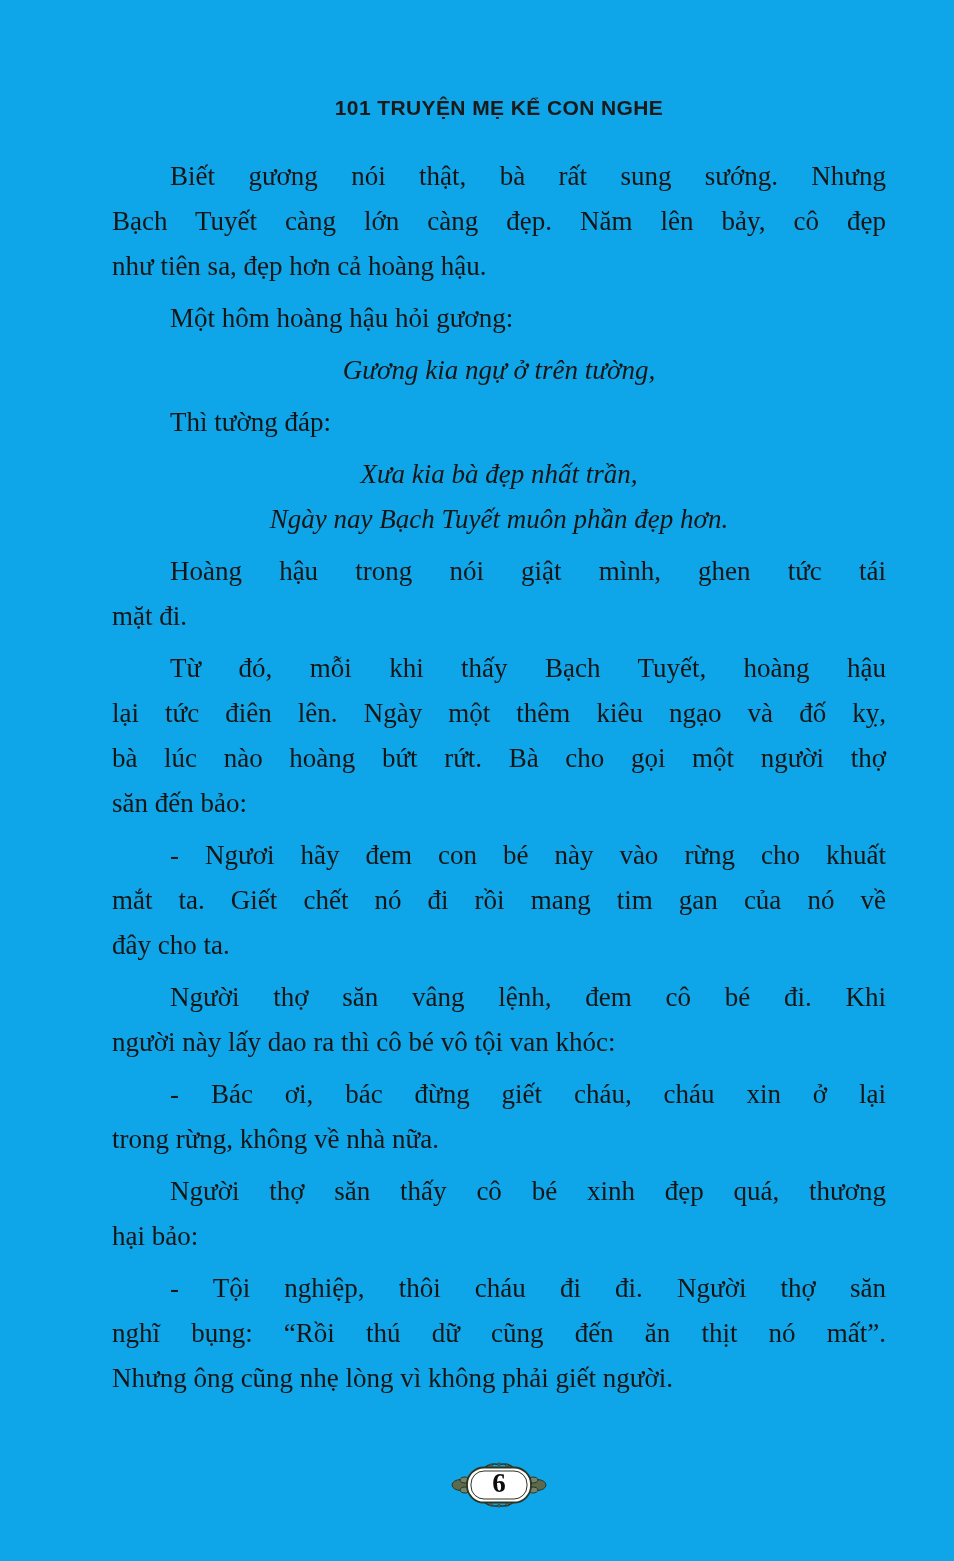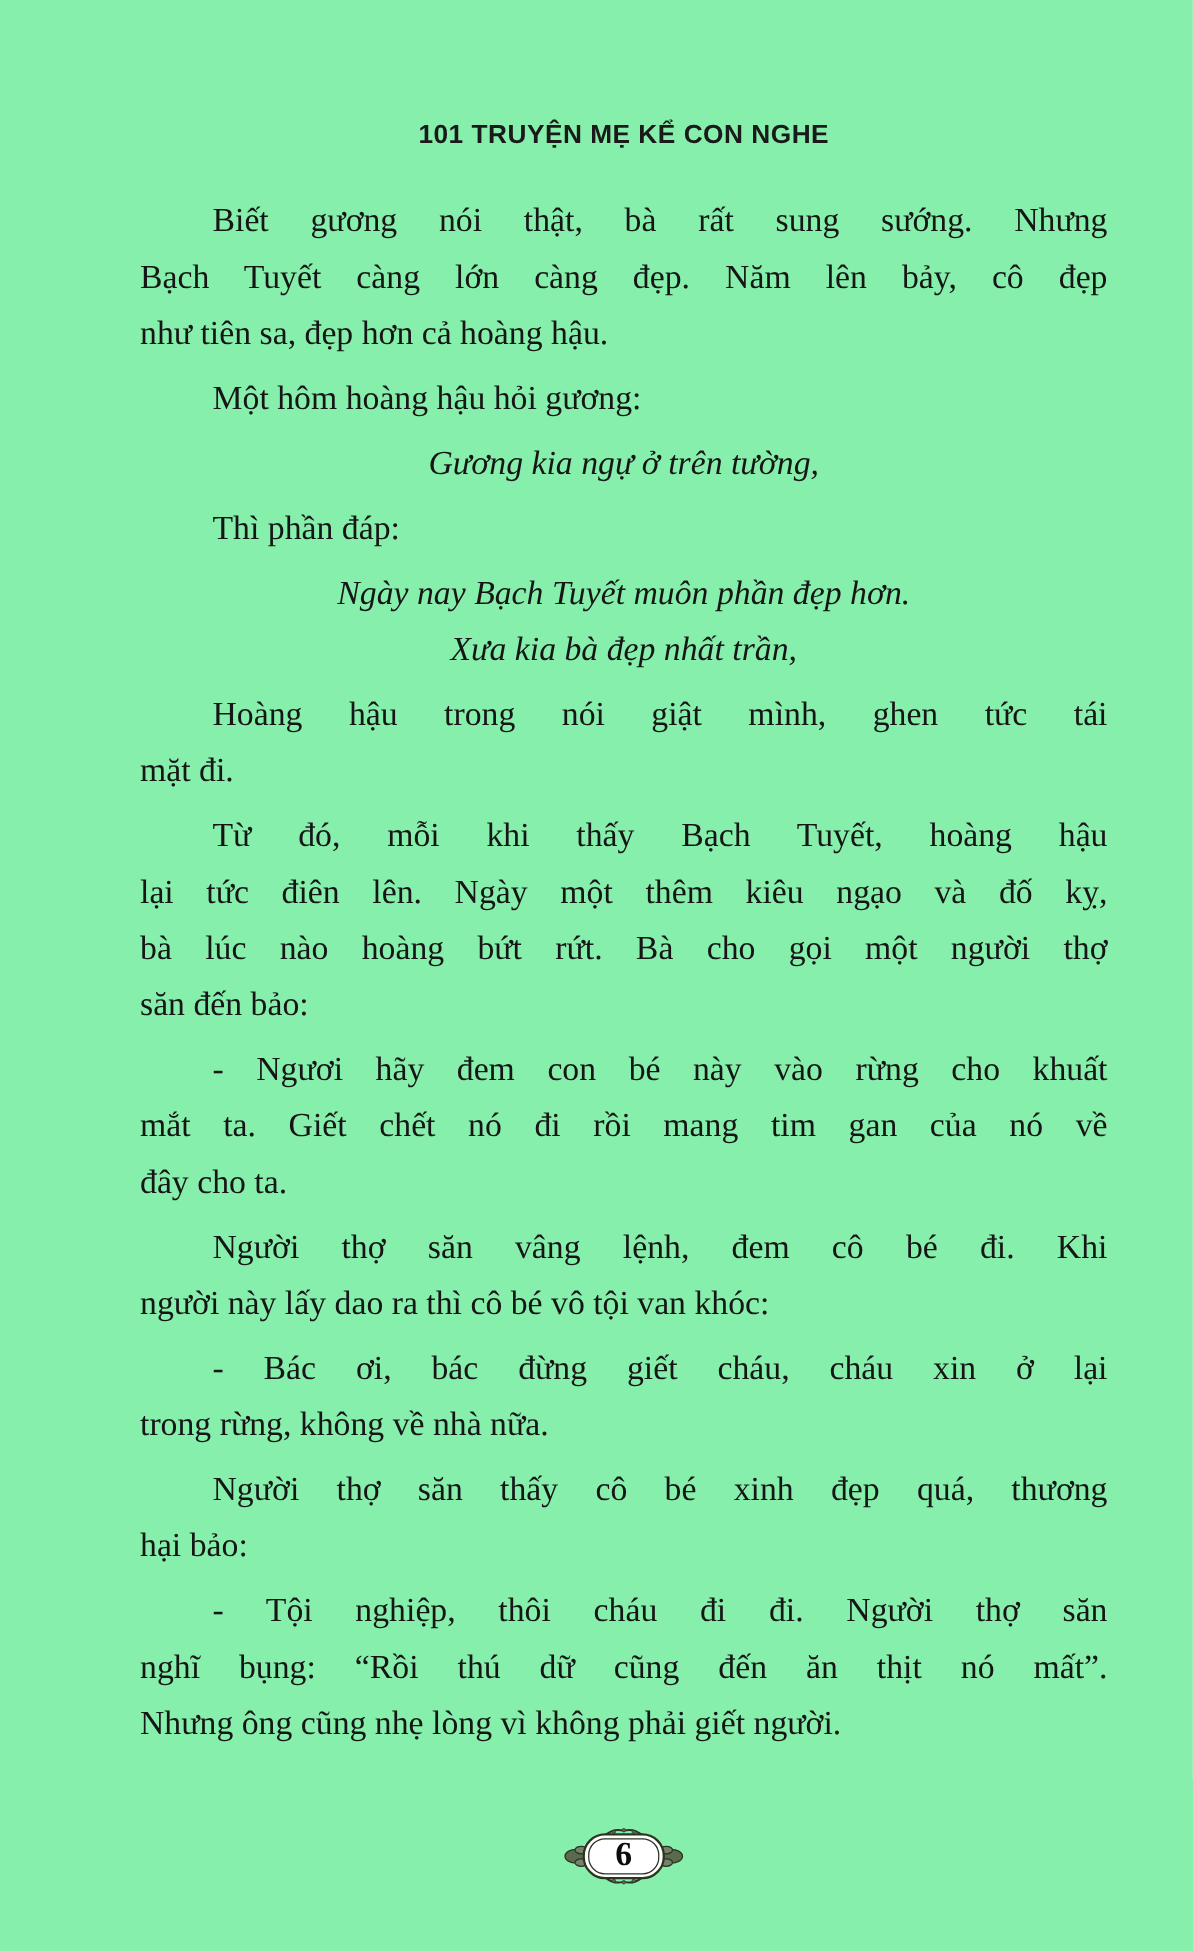--- a/index.html
+++ b/index.html
@@ -4,21 +4,21 @@
 <style>
   html,body{margin:0;padding:0;}
   body{
     width:954px;height:1561px;
     background:#e9e9e9;
     font-family:"Liberation Serif","DejaVu Serif",serif;
   }
   .page{
     position:relative;
     width:954px;height:1561px;
-    background:#86efac;
+    background:#0ea5e9;
     overflow:hidden;
   }
   .running-head{
     position:absolute;
     top:96px;left:112px;width:774px;
     text-align:center;
     font-family:"Liberation Sans","DejaVu Sans",sans-serif;
     font-weight:bold;
     font-size:21px;
     letter-spacing:0.4px;
@@ -74,26 +74,26 @@
 
     <p class="para">
       <span class="ln first">Một hôm hoàng hậu hỏi gương:</span>
     </p>
 
     <p class="para verse">
       <span class="ln">Gương kia ngự ở trên tường,</span>
     </p>
 
     <p class="para">
-      <span class="ln first">Thì phần đáp:</span>
+      <span class="ln first">Thì tường đáp:</span>
     </p>
 
     <p class="para verse">
+      <span class="ln">Xưa kia bà đẹp nhất trần,</span>
       <span class="ln">Ngày nay Bạch Tuyết muôn phần đẹp hơn.</span>
-      <span class="ln">Xưa kia bà đẹp nhất trần,</span>
     </p>
 
     <p class="para">
       <span class="ln first j">Hoàng hậu trong nói giật mình, ghen tức tái</span>
       <span class="ln">mặt đi.</span>
     </p>
 
     <p class="para">
       <span class="ln first j">Từ đó, mỗi khi thấy Bạch Tuyết, hoàng hậu</span>
       <span class="ln j">lại tức điên lên. Ngày một thêm kiêu ngạo và đố kỵ,</span>

